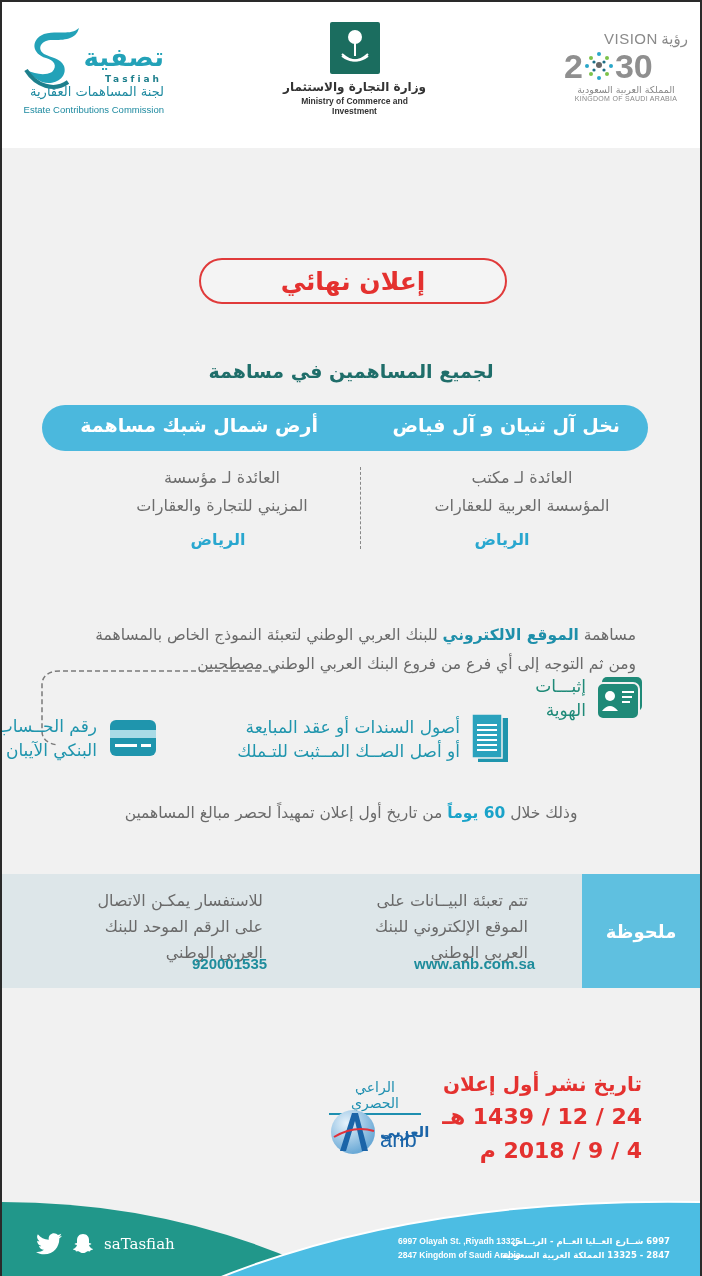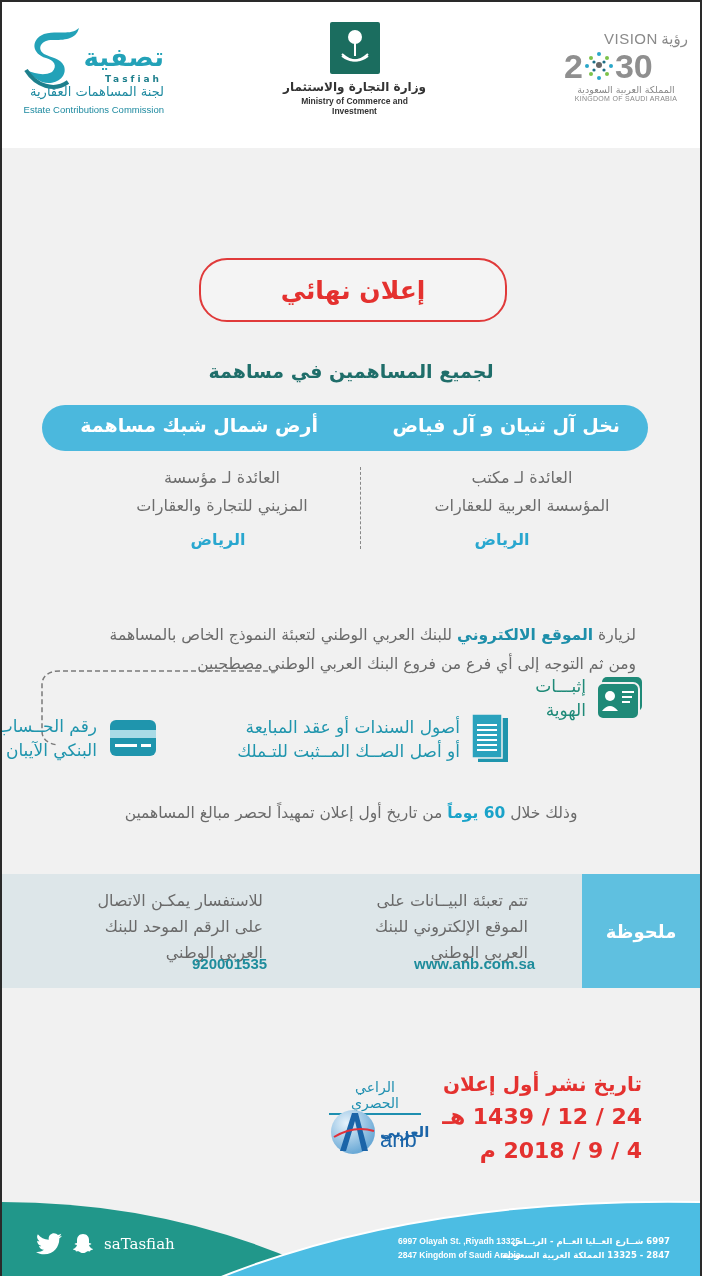--- a/index.html
+++ b/index.html
@@ -47,21 +47,21 @@
   .vision-top { display: flex; justify-content: space-between; align-items: baseline; color: #8a8a8a; }
   .vision-top .en { font-size: 15px; letter-spacing: 0.5px; font-family: "Liberation Sans", sans-serif; margin-left: 40px; }
   .vision-top .ar { font-size: 15px; direction: rtl; }
   .vision-num { display: flex; align-items: center; font-size: 34px; font-weight: bold; color: #8f8f8f; line-height: 36px; font-family: "Liberation Sans", sans-serif; }
   .vision-star { width: 30px; height: 30px; margin: 0 1px; }
   .vision-ar2 { font-size: 9.5px; color: #888; direction: rtl; text-align: center; }
   .vision-en2 { font-size: 7px; color: #888; text-align: center; letter-spacing: 0.3px; font-family: "Liberation Sans", sans-serif; }
 
   
   .title-pill {
-    position: absolute; left: 197px; top: 256px; width: 308px; height: 64px;
+    position: absolute; left: 197px; top: 256px; width: 308px; height: 46px;
     border: 2px solid #e03a3a; border-radius: 28px; background: #f4f4f4;
     display: flex; align-items: center; justify-content: center;
   }
   .title-pill span { color: #e4312f; font-size: 25px; font-weight: bold; direction: rtl; }
   .subtitle {
     position: absolute; left: 0; width: 100%; top: 358px; text-align: center;
     font-size: 19px; font-weight: bold; color: #1f6e6a; direction: rtl;
   }
   
   .contrib-bar {
@@ -200,21 +200,21 @@
 <div class="col-text" style="left:380px; top:490px;">المؤسسة العربية للعقارات</div>
 <div class="col-city" style="left:360px; top:528px;">الرياض</div>
 
 <div class="vdivider"></div>
 
 <div class="col-text" style="left:80px; top:462px;">العائدة لـ مؤسسة</div>
 <div class="col-text" style="left:80px; top:490px;">المزيني للتجارة والعقارات</div>
 <div class="col-city" style="left:76px; top:528px;">الرياض</div>
 
 <div class="instr" style="top:624px;">
-  <span>لزيارة </span><span class="hl">الموقع الالكتروني</span><span> للبنك العربي الوطني لتعبئة النموذج الخاص بالمساهمة</span>
+  <span>مساهمة </span><span class="hl">الموقع الالكتروني</span><span> للبنك العربي الوطني لتعبئة النموذج الخاص بالمساهمة</span>
 </div>
 <div class="instr" style="top:653px;">ومن ثم التوجه إلى أي فرع من فروع البنك العربي الوطني مصطحبين</div>
 
 <svg class="dash-path" width="240" height="80" viewBox="0 0 240 80">
   <path d="M238 2 L22 2 Q6 2 4 14 L4 62 Q4 74 20 76" stroke="#7a7a7a" stroke-width="1.5" stroke-dasharray="5 3" fill="none"></path>
 </svg>
 
 <div class="req-item" style="right:56px; top:672px;">
   <svg width="48" height="46" viewBox="0 0 48 46" style="margin-left:10px;">
     <rect x="6" y="2" width="40" height="34" rx="5" fill="#1f8a78"></rect>

